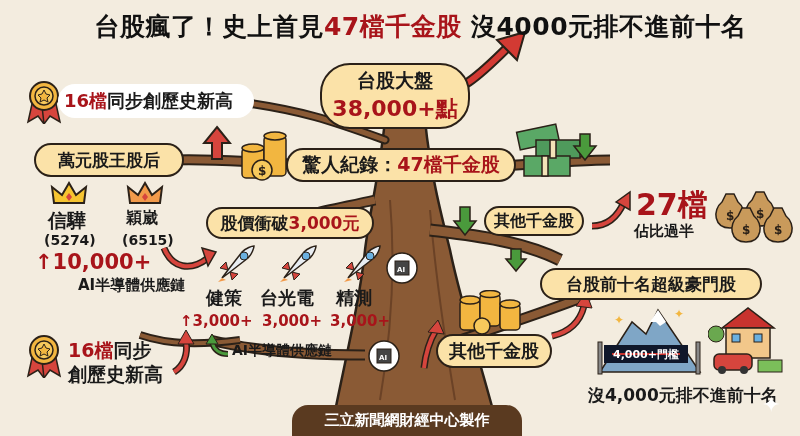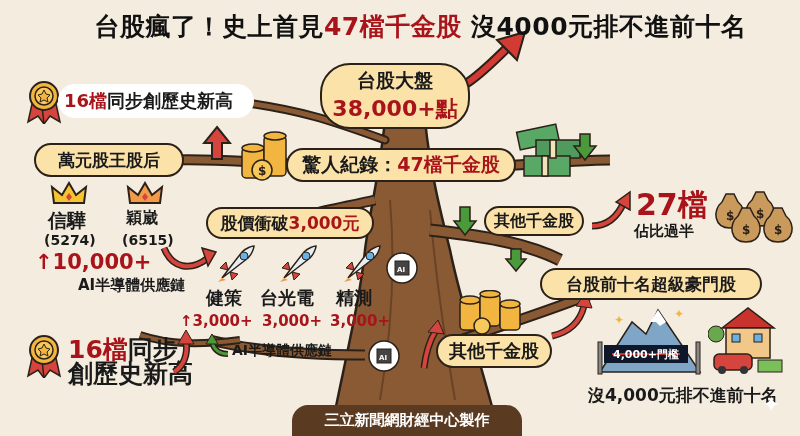--- a/index.html
+++ b/index.html
@@ -283,21 +283,21 @@
   </svg>
   <div class="txt" style="left:588px;top:384px;font-size:17px;">沒4,000元排不進前十名</div>
 
   <svg class="abs" style="left:26px;top:334px" width="36" height="44">
     <polygon points="6,24 2,42 12,36 18,44 20,26" fill="#d6453d" stroke="#2b2118" stroke-width="1.5"></polygon>
     <polygon points="30,24 34,42 24,36 18,44 16,26" fill="#d6453d" stroke="#2b2118" stroke-width="1.5"></polygon>
     <circle cx="18" cy="16" r="14" fill="#f2b640" stroke="#2b2118" stroke-width="2"></circle>
     <circle cx="18" cy="16" r="9" fill="#f7c95c" stroke="#2b2118" stroke-width="1.5"></circle>
     <polygon points="18,10 20,14 24,15 21,18 22,22 18,20 14,22 15,18 12,15 16,14" fill="#f2b640" stroke="#2b2118" stroke-width="1"></polygon>
   </svg>
-  <div class="txt" style="left:68px;top:338px;font-size:25px;line-height:24px;">
+  <div class="txt" style="left:68px;top:338px;font-size:19px;line-height:24px;">
     <div><span class="red">16檔</span><span>同步</span></div>
     <div>創歷史新高</div>
   </div>
   <svg class="abs" style="left:170px;top:330px" width="28" height="46">
     <path d="M4 42 C14 36 18 24 16 12" stroke="#2b2118" stroke-width="7" fill="none"></path>
     <path d="M4 42 C14 36 18 24 16 12" stroke="#d6453d" stroke-width="4" fill="none"></path>
     <polygon points="8,14 16,0 24,14" fill="#d6453d" stroke="#2b2118" stroke-width="1"></polygon>
   </svg>
 
   <div class="footer">三立新聞網財經中心製作</div>

